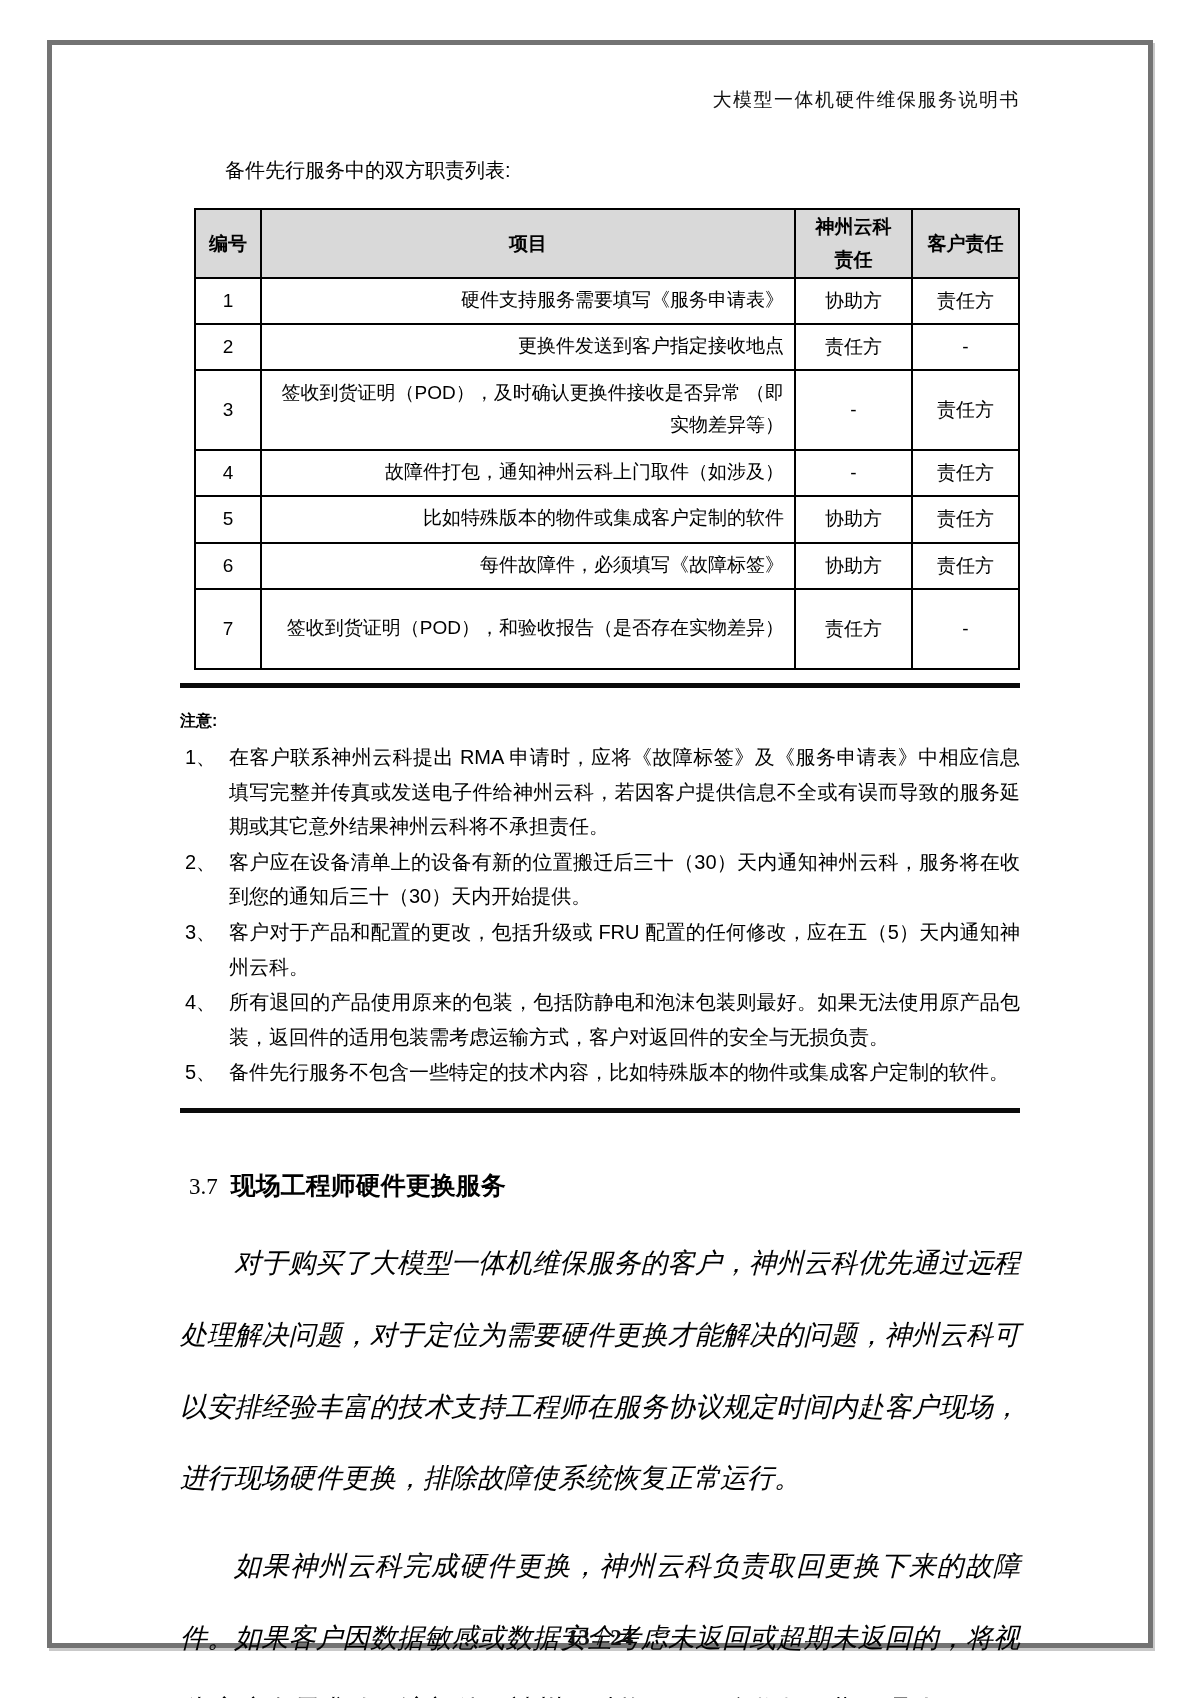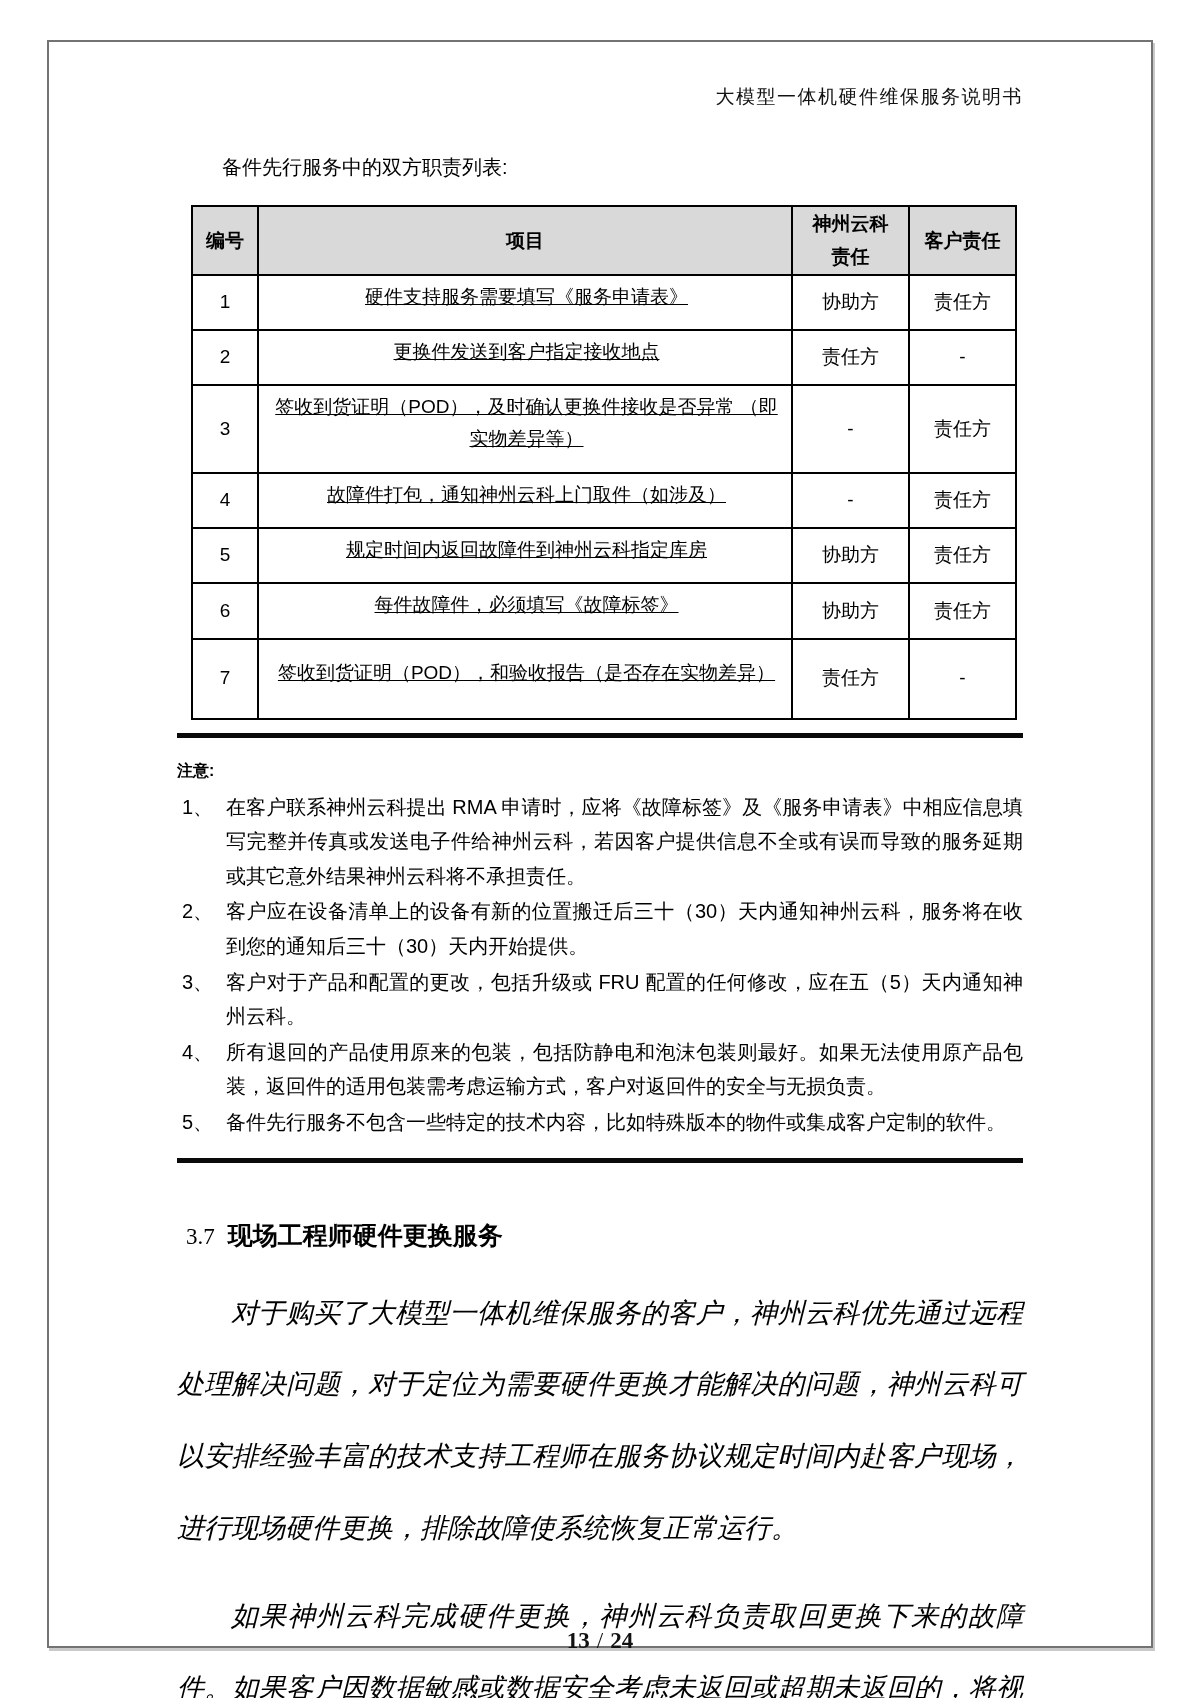--- a/index.html
+++ b/index.html
@@ -8,21 +8,21 @@
     width: 1200px; height: 1698px;
     position: relative;
     font-family: "Liberation Sans", sans-serif;
     color: #000;
   }
   .page {
     position: absolute;
     left: 47px; top: 40px;
     width: 1106px; height: 1608px;
     background: #fff;
-    border: 2px solid #737373;
+    border: 5px solid #737373;
     box-shadow: 2px 3px 0 #c9c9c9;
   }
   .content {
     position: relative;
     height: 100%;
     padding: 0 128px;
   }
   .doc-header {
     margin-top: 42px;
     text-align: right;
@@ -55,23 +55,22 @@
   .resp-table th {
     background: #d9d9d9;
     font-weight: bold;
     height: 62px;
     line-height: 1.75;
   }
   .resp-table th.vendor-col { white-space: pre-line; }
   .resp-table td { height: 44px; line-height: 1.7; }
   .resp-table tr.tall td { height: 80px; }
   .resp-table td.item {
-    text-align: center;
-    padding: 5px 10px 16px 13px;
-    text-decoration: underline;
+    text-align: right;
+    padding: 5px 10px 7px 13px;
   }
   .rule {
     height: 5px;
     background: #0a0a0a;
     margin-top: 13px;
   }
   .notes-label {
     margin-top: 23px;
     font-size: 16px;
     font-weight: bold;
@@ -164,21 +163,21 @@
           <td>责任方</td>
         </tr>
         <tr>
           <td>4</td>
           <td class="item">故障件打包，通知神州云科上门取件（如涉及）</td>
           <td>-</td>
           <td>责任方</td>
         </tr>
         <tr>
           <td>5</td>
-          <td class="item">规定时间内返回故障件到神州云科指定库房</td>
+          <td class="item">比如特殊版本的物件或集成客户定制的软件</td>
           <td>协助方</td>
           <td>责任方</td>
         </tr>
         <tr>
           <td>6</td>
           <td class="item">每件故障件，必须填写《故障标签》</td>
           <td>协助方</td>
           <td>责任方</td>
         </tr>
         <tr class="tall">

